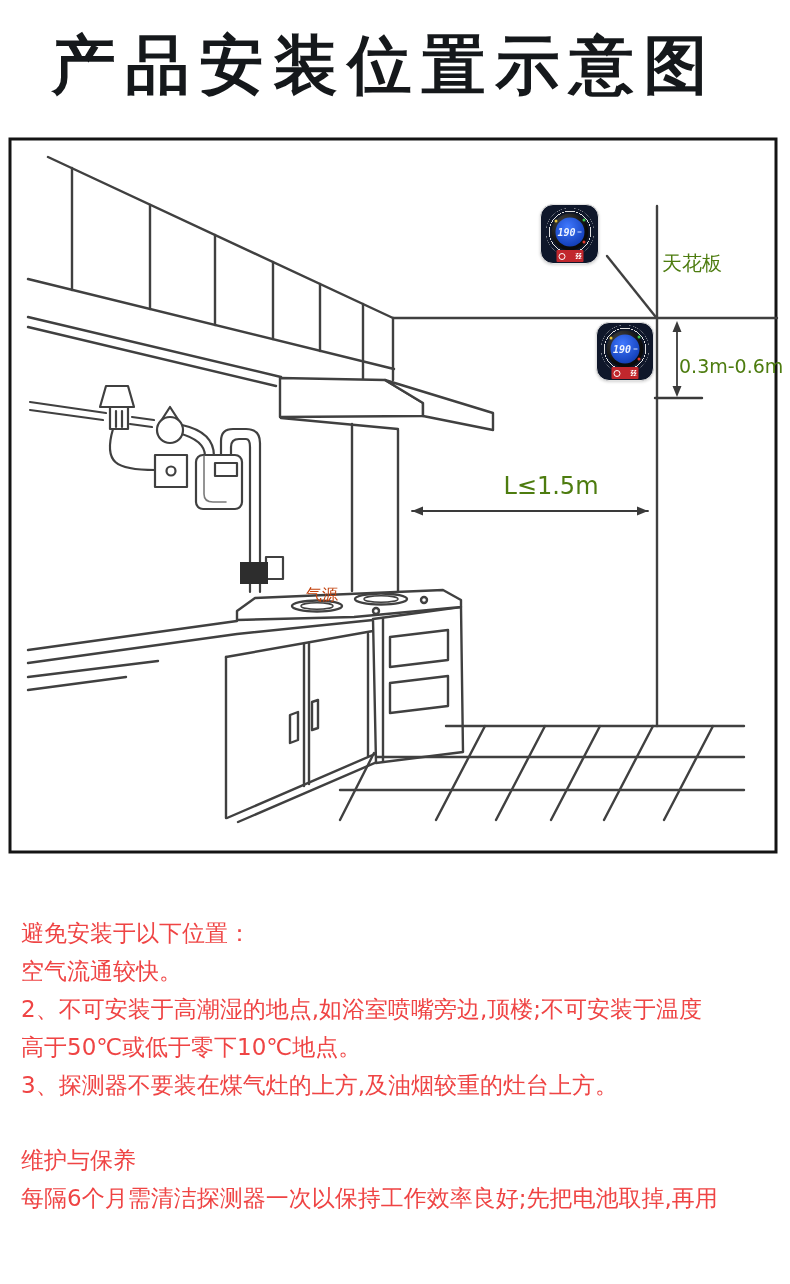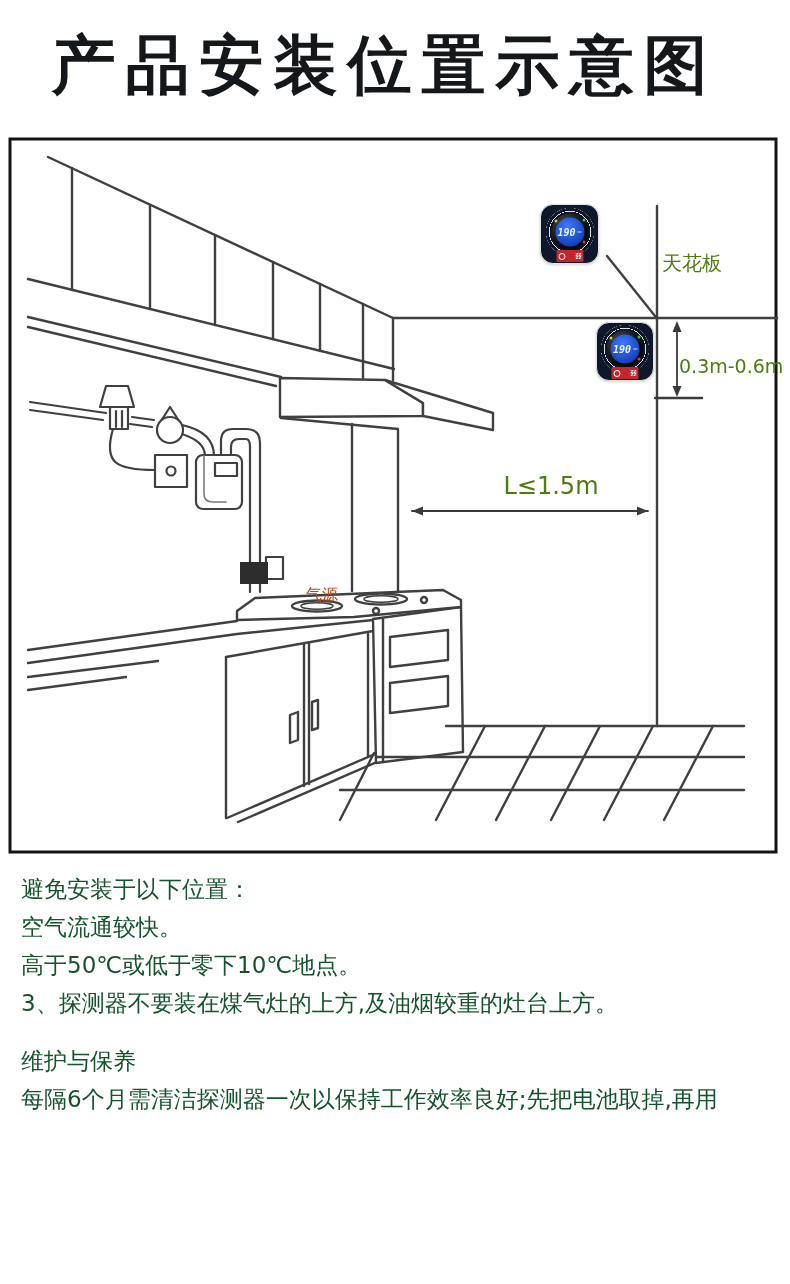--- a/index.html
+++ b/index.html
@@ -38,24 +38,24 @@
   .dot-g{right:3px;top:5px;background:#3cc24e;}
   .dot-y{left:3px;top:6px;background:#e6c53a;}
   .dot-r{right:3px;bottom:7px;background:#e23a2e;}
   .det-label{position:absolute;left:50%;bottom:1px;transform:translateX(-50%);
              width:27px;height:12px;background:#c1272d;border-radius:1px;
              display:flex;align-items:center;justify-content:space-between;padding:0 2px;box-sizing:border-box;}
   .det-logo{width:7px;height:7px;border:1px solid #fff;border-radius:50%;box-sizing:border-box;}
   .det-qr{width:6px;height:6px;background:repeating-conic-gradient(#ffffff 0 25%,#c1272d 0 50%) 0 0/3px 3px;}
 
   
-  .instructions{position:absolute;left:21px;top:870px;width:752px;
-                font-size:23px;line-height:38px;color:#14532d;}
+  .instructions{position:absolute;left:21px;top:914px;width:752px;
+                font-size:23px;line-height:38px;color:#ef4444;}
   .instr-line{white-space:nowrap;}
-  .sec-gap{margin-top:20px;}
+  .sec-gap{margin-top:37px;}
 </style>
 </head>
 <body>
 
 <div class="title">产品安装位置示意图</div>
 
 <svg class="diagram-svg" width="790" height="1284" viewBox="0 0 790 1284">
 
   <rect x="10" y="139" width="766" height="713" fill="#ffffff" stroke="#141414" stroke-width="3"></rect>
 
@@ -213,17 +213,18 @@
 </div>
 
 <span class="dlabel lbl-ceiling">天花板</span>
 <span class="dlabel lbl-walldist">0.3m-0.6m</span>
 <span class="dlabel lbl-stovedist">L≤1.5m</span>
 <span class="dlabel lbl-gas">气源</span>
 
 <div class="instructions">
   <div class="instr-line">避免安装于以下位置：</div>
   <div class="instr-line">空气流通较快。</div>
+  <div class="instr-line">2、不可安装于高潮湿的地点,如浴室喷嘴旁边,顶楼;不可安装于温度</div>
   <div class="instr-line">高于50℃或低于零下10℃地点。</div>
   <div class="instr-line">3、探测器不要装在煤气灶的上方,及油烟较重的灶台上方。</div>
   <div class="instr-line sec-gap">维护与保养</div>
   <div class="instr-line">每隔6个月需清洁探测器一次以保持工作效率良好;先把电池取掉,再用</div>
 </div>
 
 </body></html>

